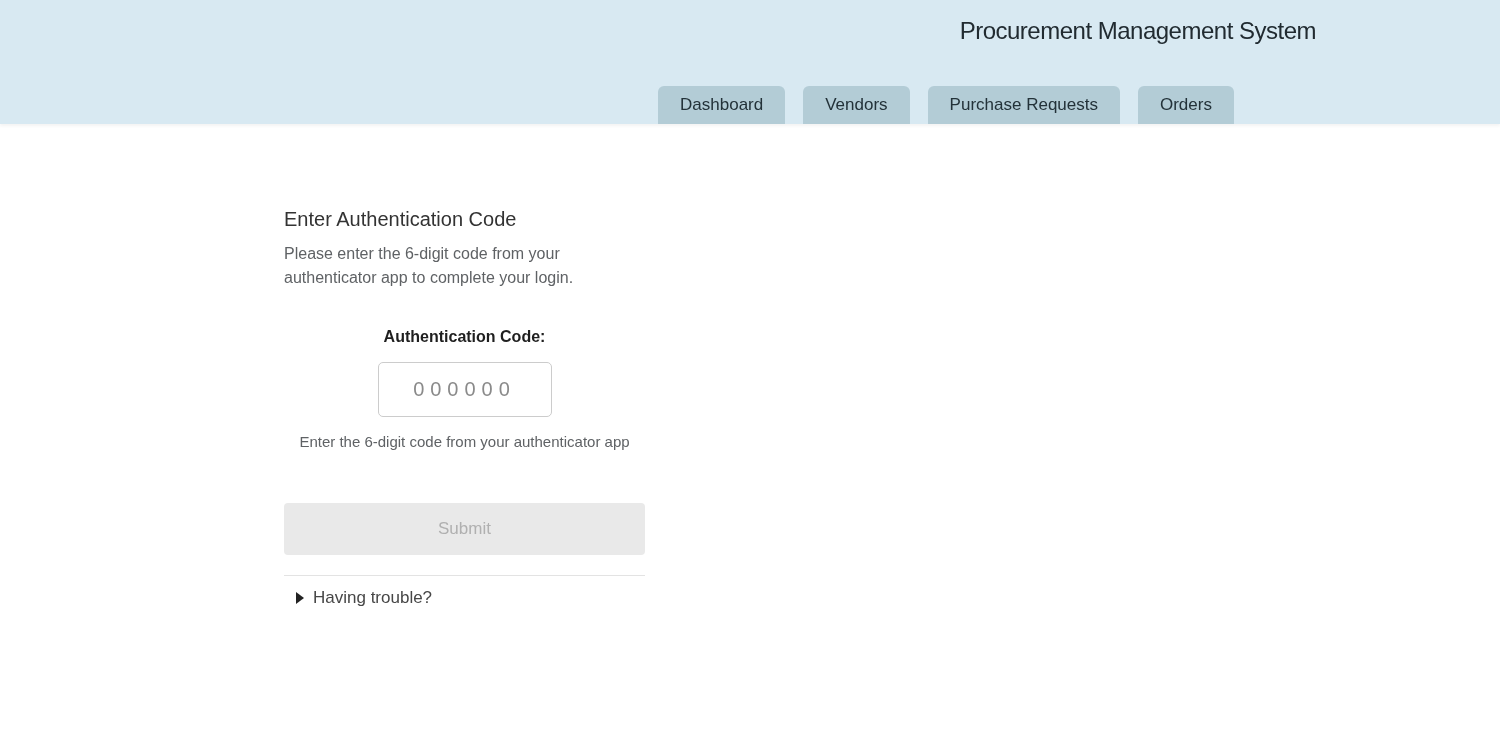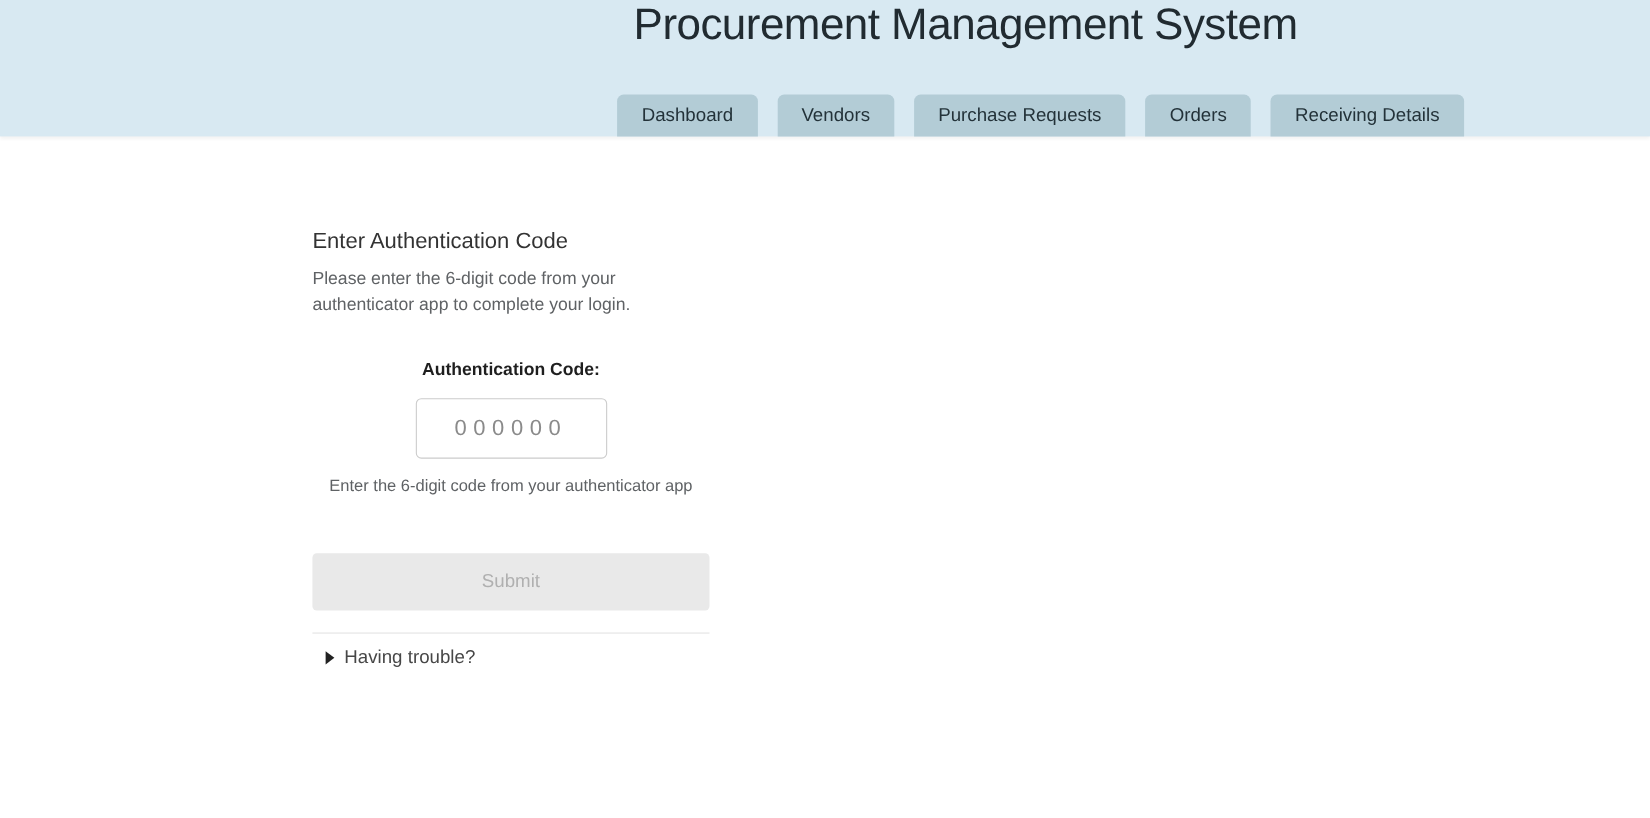--- a/index.html
+++ b/index.html
@@ -34,22 +34,23 @@
     background: var(--header-bg);
     box-shadow: 0 2px 3px rgba(0,0,0,0.05);
   }
   .header-inner {
     position: relative;
     margin-left: 576px;
     width: 740px;
     height: 100%;
   }
   .page-title {
-    text-align: left;
-    font-size: 40px;
+    padding-top: 17px;
+    text-align: right;
+    font-size: 24px;
     font-weight: 400;
     letter-spacing: -0.5px;
     color: var(--title-text);
     white-space: nowrap;
   }
   .main-nav {
     position: absolute;
     left: 0;
     bottom: 0;
     width: 100%;
@@ -162,21 +163,20 @@
 <body>
 
 <header class="app-header">
   <div class="header-inner">
     <div class="page-title">Procurement Management System</div>
     <nav class="main-nav">
       <button class="nav-tab">Dashboard</button>
       <button class="nav-tab">Vendors</button>
       <button class="nav-tab">Purchase Requests</button>
       <button class="nav-tab">Orders</button>
-      <button class="nav-tab">Receiving Details</button>
     </nav>
   </div>
 </header>
 
 <main>
   <section class="auth-card">
     <h1 class="auth-heading">Enter Authentication Code</h1>
     <p class="auth-description">Please enter the 6-digit code from your authenticator app to complete your login.</p>
 
     <div class="auth-form">

